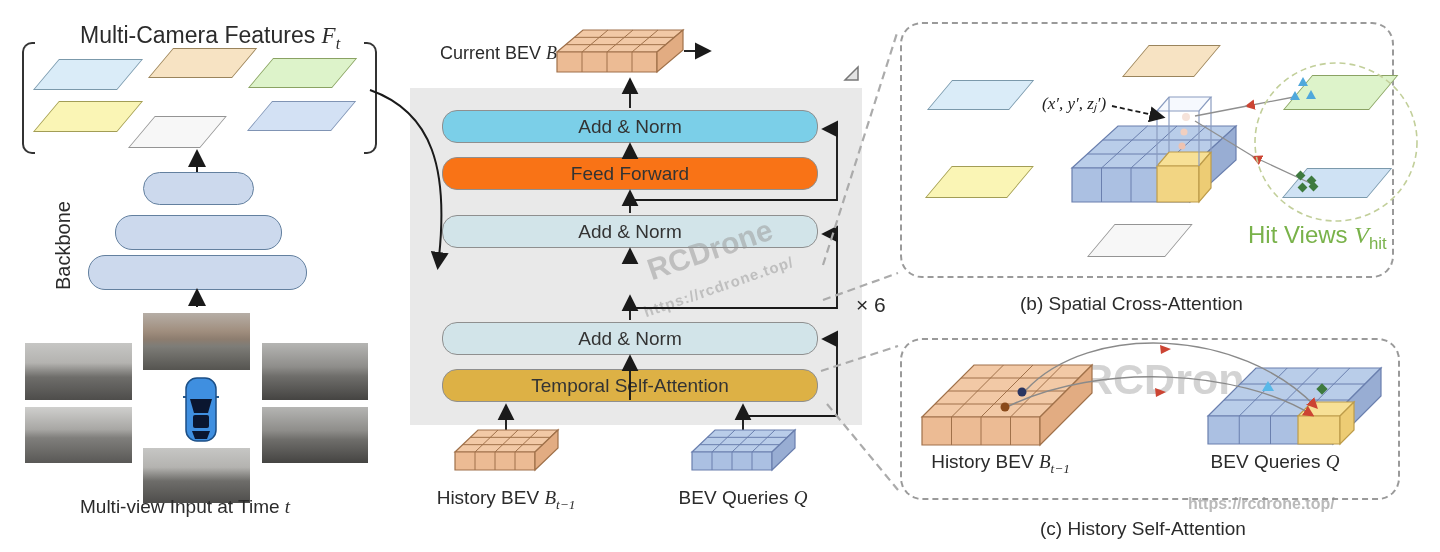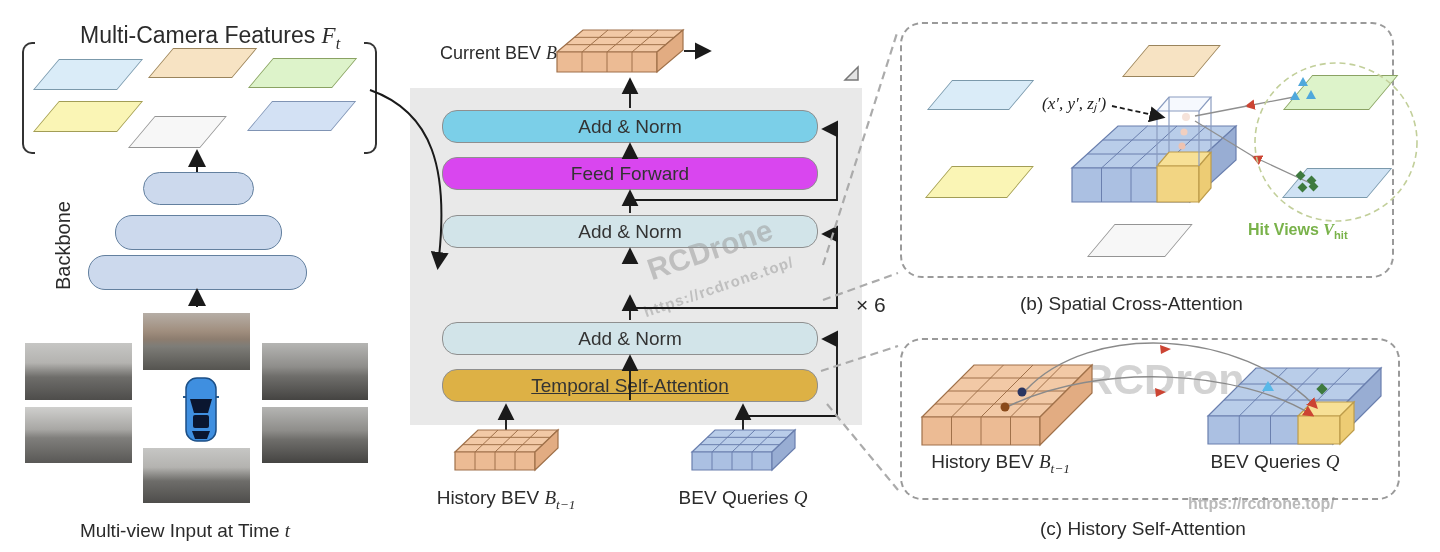--- a/index.html
+++ b/index.html
@@ -69,44 +69,44 @@
   <div class="pill" style="left:115px;top:215px;width:165px;height:33px;"></div>
   <div class="pill" style="left:88px;top:255px;width:217px;height:33px;"></div>
 
   <div class="photo ph-warm" style="left:143px;top:313px;width:107px;height:57px;"></div>
   <div class="photo ph-g1" style="left:25px;top:343px;width:107px;height:57px;"></div>
   <div class="photo ph-dark" style="left:262px;top:343px;width:106px;height:57px;"></div>
   <div class="photo ph-g2" style="left:25px;top:407px;width:107px;height:56px;"></div>
   <div class="photo ph-dark" style="left:262px;top:407px;width:106px;height:56px;"></div>
   <div class="photo ph-g1" style="left:143px;top:448px;width:107px;height:55px;"></div>
 
-  <div class="txt caption" style="left:80px;top:496px;margin-top:24px;">
+  <div class="txt caption" style="left:80px;top:496px;">
     <span>Multi-view Input at Time </span><span class="var">t</span>
   </div>
 
   <div class="abs arch-panel"></div>
 
   <div class="txt" style="left:440px;top:43px;font-size:18px;">
     <span>Current BEV </span><span class="var">B</span><sub class="var">t</sub>
   </div>
 
 
   <div class="block" style="top: 110px; background-color: rgb(123, 207, 232);">
       <span>Add &amp; Norm</span>
     </div>
-  <div class="block" style="top: 157px; background-color: #d946ef;">
+  <div class="block" style="top: 157px; background-color: #f97316;">
       <span>Feed Forward</span>
     </div>
   <div class="block" style="top: 215px; background-color: rgb(210, 228, 233);">
       <span>Add &amp; Norm</span>
     </div>
   <div class="block" style="top: 322px; background-color: rgb(210, 228, 233);">
       <span>Add &amp; Norm</span>
     </div>
-  <div class="block" style="top: 369px; background-color: rgb(221, 177, 69); text-decoration: underline;">
+  <div class="block" style="top: 369px; background-color: rgb(221, 177, 69);">
       <span>Temporal Self-Attention</span>
     </div>
 
   <div class="txt" style="left:856px;top:293px;font-size:21px;">× 6</div>
 
   <div class="txt" style="left:426px;top:487px;width:160px;text-align:center;font-size:19px;">
     <span>History BEV </span><span class="var">B</span><sub class="var">t−1</sub>
   </div>
   <div class="txt" style="left:663px;top:487px;width:160px;text-align:center;font-size:19px;">
     <span>BEV Queries </span><span class="var">Q</span>
@@ -120,21 +120,21 @@
 
   <div class="para p-orange" style="left:1122px;top:45px;width:72px;height:32px;"></div>
   <div class="para p-blue" style="left:927px;top:80px;width:82px;height:30px;"></div>
   <div class="para p-yellow" style="left:925px;top:166px;width:82px;height:32px;"></div>
   <div class="para p-white" style="left:1087px;top:224px;width:78px;height:33px;"></div>
   <div class="para p-green" style="left:1283px;top:75px;width:86px;height:35px;"></div>
   <div class="para p-blue" style="left:1282px;top:168px;width:85px;height:30px;background:#cfe2f4;"></div>
 
   <div class="txt coord" style="left:1042px;top:91px;font-size:17px;">(x′, y′, zⱼ′)</div>
   <div class="txt coord" style="left:1152px;top:168px;">(x′, y′)</div>
-  <div class="txt" style="left:1248px;top:221px;font-size:16px;color:#79b24a;font-weight:bold;">
+  <div class="txt" style="left:1248px;top:221px;font-size:24px;color:#79b24a;">
     <span>Hit Views </span><span class="var">V</span><sub>hit</sub>
   </div>
   <div class="txt caption" style="left:1020px;top:293px;width:215px;text-align:center;">(b) Spatial Cross-Attention</div>
 
   <div class="txt" style="left:918px;top:451px;width:165px;text-align:center;font-size:19px;">
     <span>History BEV </span><span class="var">B</span><sub class="var">t−1</sub>
   </div>
   <div class="txt" style="left:1205px;top:451px;width:140px;text-align:center;font-size:19px;">
     <span>BEV Queries </span><span class="var">Q</span>
   </div>

